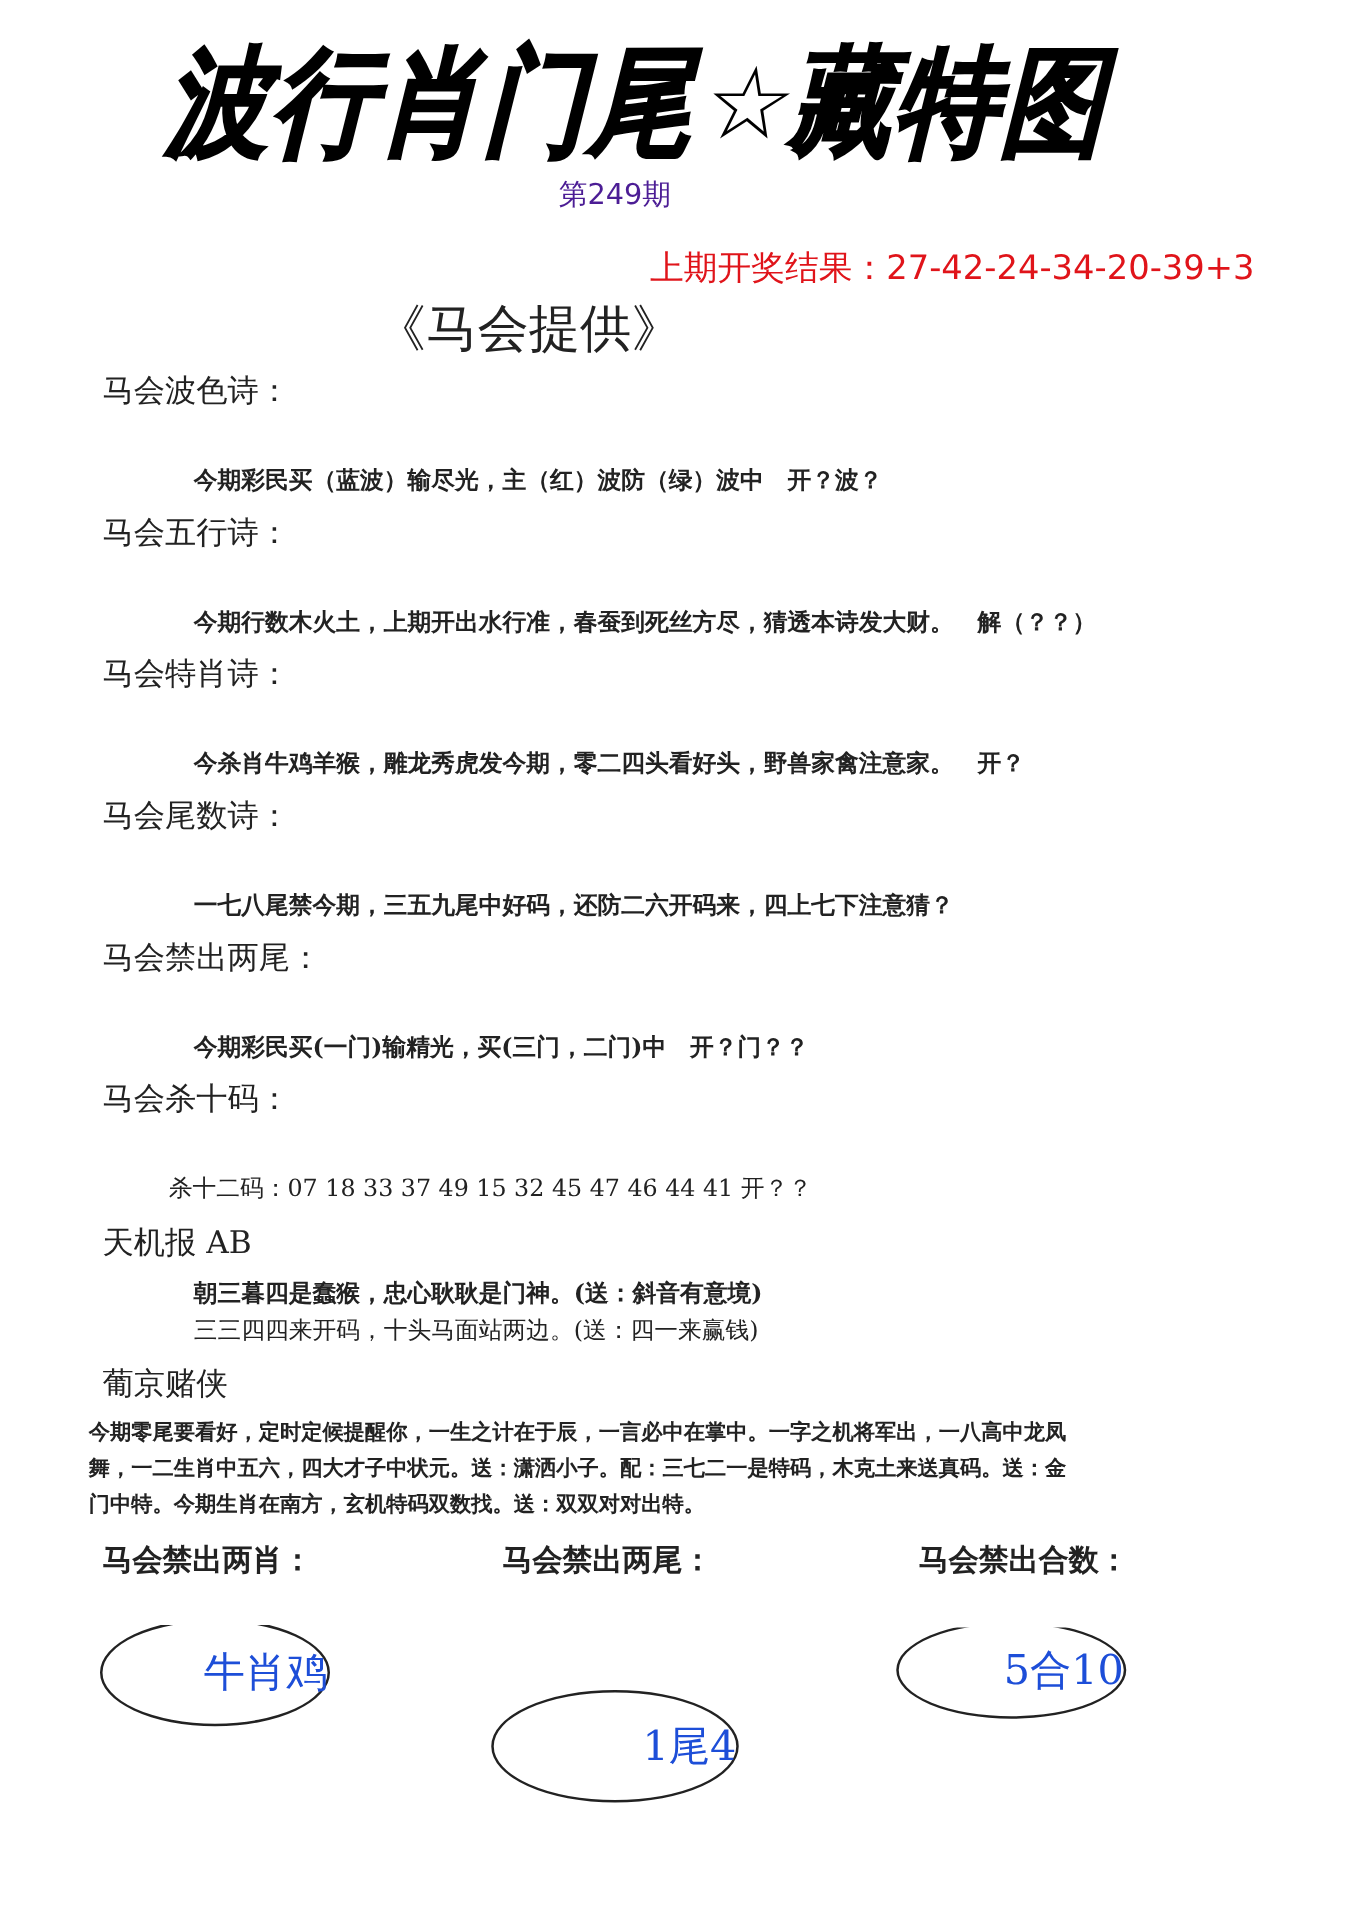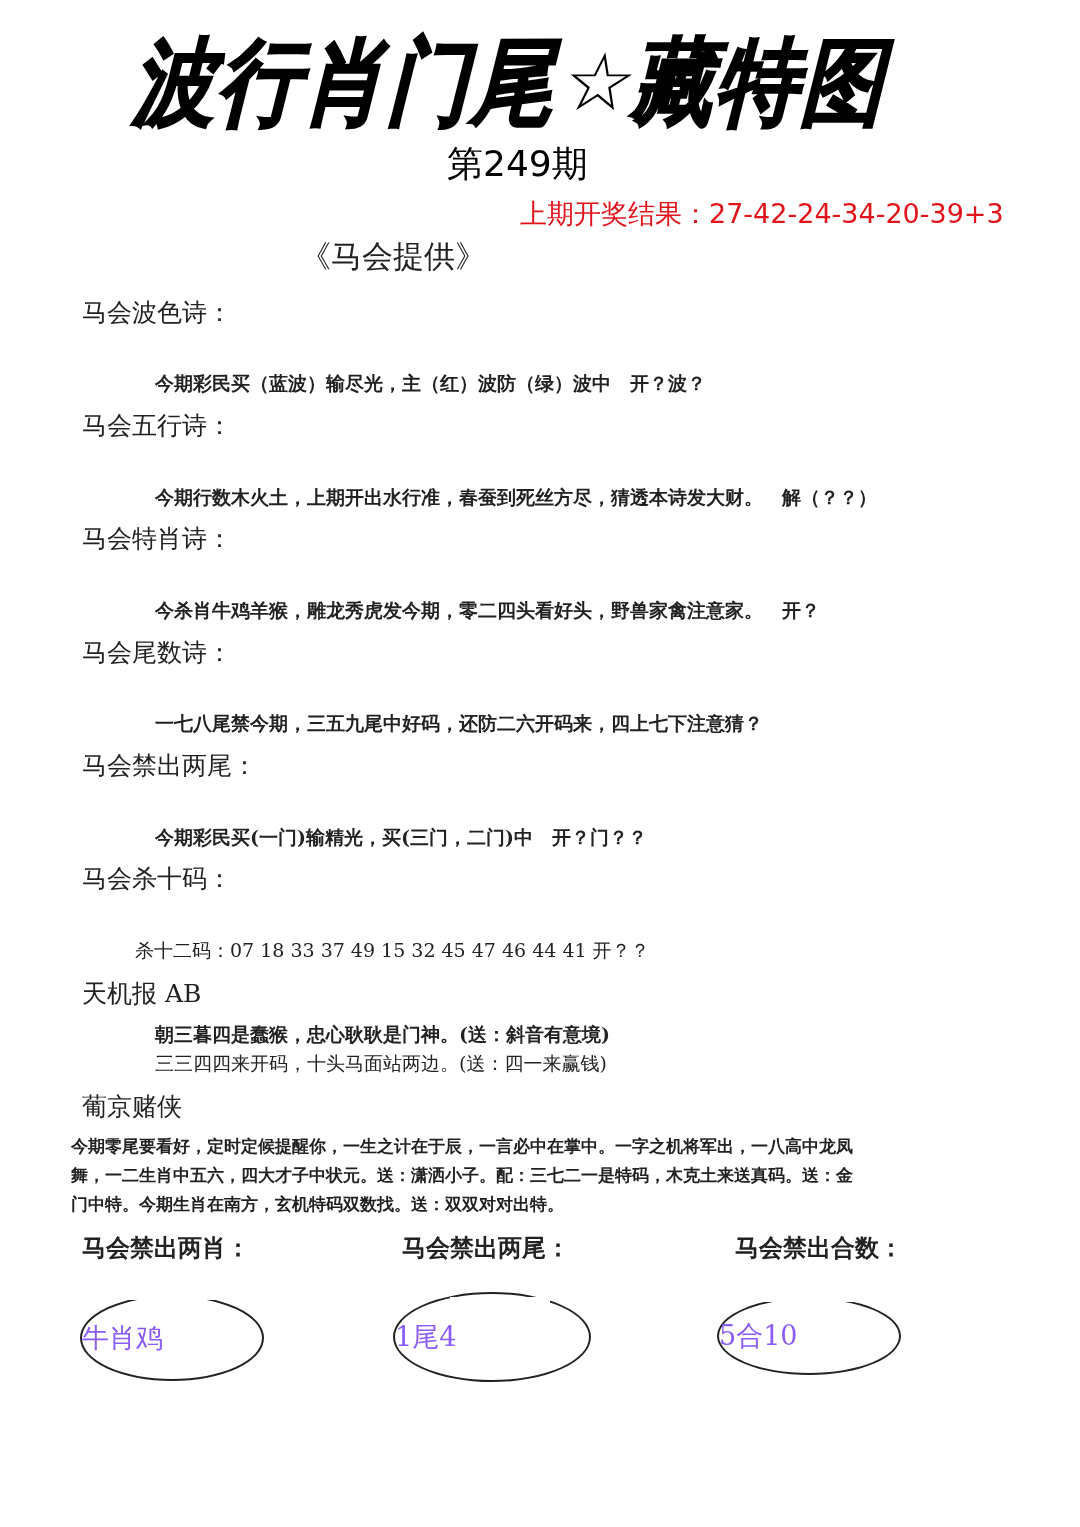--- a/index.html
+++ b/index.html
@@ -41,35 +41,35 @@
       font-size: 80px;
       line-height: 1;
       color: #000;
       transform: skewX(-10deg);
     }
 
     .issue {
       left: 447px;
       top: 140px;
       font-family: "DejaVu Sans", sans-serif;
-      font-size: 36px;
-      color: #000000;
+      font-size: 23px;
+      color: #4c1d95;
     }
     .result {
       left: 520px;
       top: 196px;
       font-family: "DejaVu Sans", sans-serif;
       font-size: 27px;
       color: #e0141a;
       white-space: nowrap;
     }
     .provider {
       left: 300px;
       top: 236px;
-      font-size: 31px;
+      font-size: 41px;
       color: #222;
       white-space: nowrap;
     }
 
     .sec-head {
       left: 82px;
       font-size: 25px;
       color: #222;
       white-space: nowrap;
     }
@@ -98,23 +98,23 @@
       font-weight: bold;
       color: #222;
       white-space: nowrap;
       top: 1232px;
     }
     .oval {
       border: 2.5px solid #222;
       border-radius: 50%;
       display: flex;
       align-items: center;
-      justify-content: flex-start;
-      font-size: 27px;
-      color: #8b5cf6;
+      justify-content: flex-end;
+      font-size: 33px;
+      color: #1d4ed8;
       box-sizing: border-box;
     }
     .oval::before {
       content: "";
       position: absolute;
     }
     .gap-top {
       position: absolute;
       background: #fff;
       height: 8px;
@@ -174,21 +174,21 @@
 
 <div class="abs ban-head" style="left:82px;">马会禁出两肖：</div>
 <div class="abs ban-head" style="left:402px;">马会禁出两尾：</div>
 <div class="abs ban-head" style="left:735px;">马会禁出合数：</div>
 
 <div class="abs oval" style="left:80px; top:1295px; width:184px; height:86px;">
   <span>牛肖鸡</span>
 </div>
 <div class="gap-top" style="left:110px; top:1292px; width:120px;"></div>
 
-<div class="abs oval" style="left:393px; top:1292px; width:198px; height:90px;">
+<div class="abs oval" style="left:393px; top:1352px; width:198px; height:90px;">
   <span>1尾4</span>
 </div>
 <div class="gap-top" style="left:450px; top:1297px; width:100px;"></div>
 
 <div class="abs oval" style="left:717px; top:1297px; width:184px; height:78px;">
   <span>5合10</span>
 </div>
 <div class="gap-top" style="left:745px; top:1294px; width:130px;"></div>
 
 </body></html>

